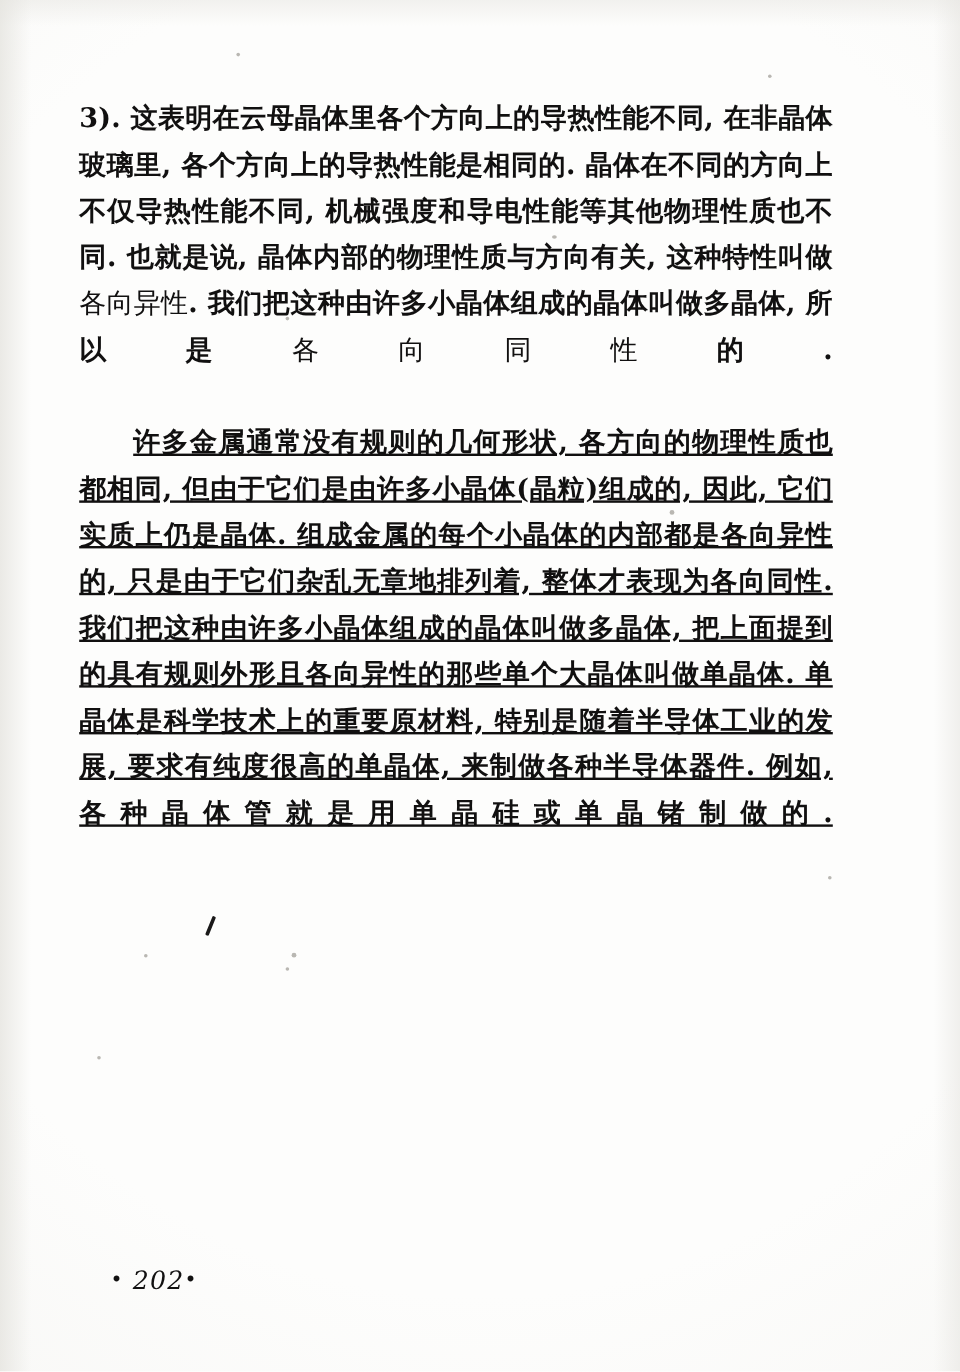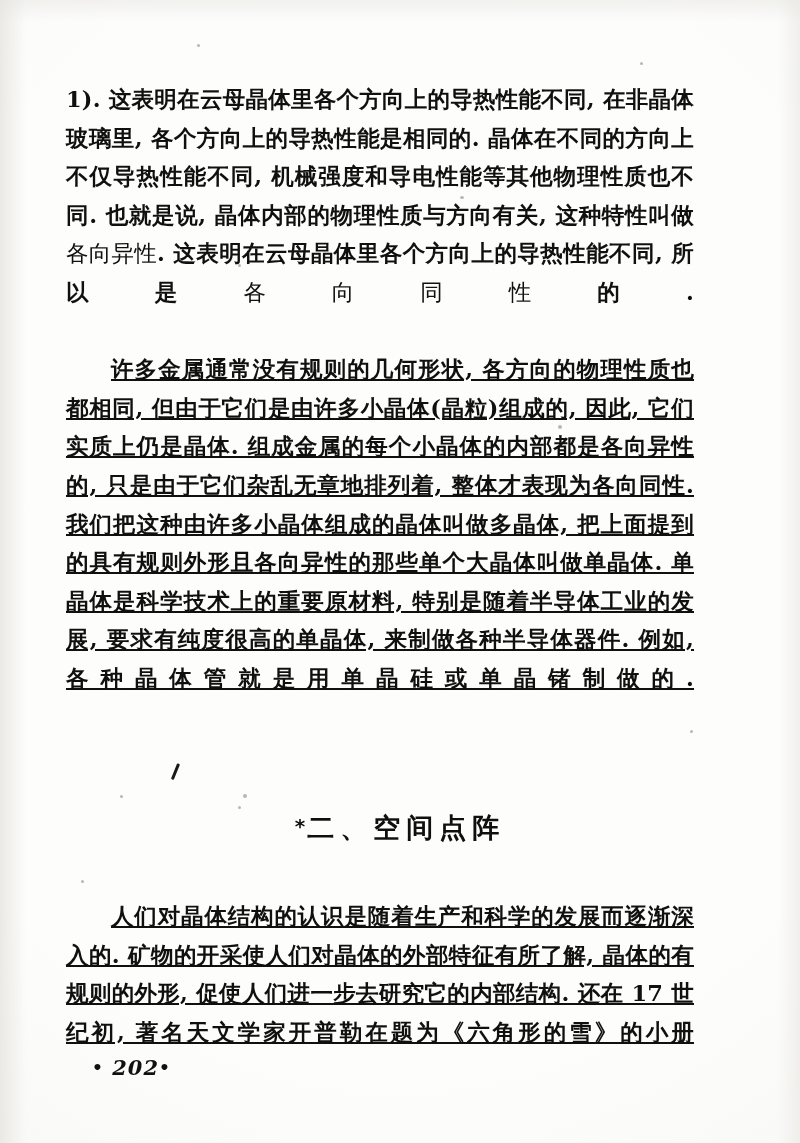--- a/index.html
+++ b/index.html
@@ -115,21 +115,21 @@
     width: 628px;
   }
 
   
   .page-number {
     position: absolute;
     left: 92px;
     top: 1055px;
     font-family: "DejaVu Serif", serif;
     font-style: italic;
-    font-weight: 700;
+    font-weight: 400;
     font-size: 21px;
     color: #121111;
     letter-spacing: 1px;
   }
   .page-number .dot {
     font-style: normal;
     font-size: 17px;
     vertical-align: 2px;
   }
 
@@ -168,30 +168,24 @@
   <div class="speck" style="left:238px;top:264px;width:3px;height:3px;"></div>
   <div class="speck" style="left:558px;top:425px;width:4px;height:4px;"></div>
   <div class="speck" style="left:243px;top:794px;width:4px;height:4px;"></div>
   <div class="speck" style="left:120px;top:795px;width:3px;height:3px;"></div>
   <div class="speck" style="left:238px;top:806px;width:3px;height:3px;"></div>
   <div class="speck" style="left:81px;top:880px;width:3px;height:3px;"></div>
   <div class="speck" style="left:690px;top:730px;width:3px;height:3px;"></div>
   <div class="slash-mark"></div>
 
   <div class="textblock">
-    <p class="para"><span>1). 这表明在云母晶体里各个方向上的导热性能不同, 在非晶体玻璃里, 各个方向上的导热性能是相同的. 晶体在不同的方向上不仅导热性能不同, 机械强度和导电性能等其他物理性质也不同. 也就是说, 晶体内部的物理性质与方向有关, 这种特性叫做</span><span class="em">各向异性</span><span>. 这表明在云母晶体里各个方向上的导热性能不同, 所以是</span><span class="em">各向同性</span><span>的.</span></p>
+    <p class="para"><span>3). 这表明在云母晶体里各个方向上的导热性能不同, 在非晶体玻璃里, 各个方向上的导热性能是相同的. 晶体在不同的方向上不仅导热性能不同, 机械强度和导电性能等其他物理性质也不同. 也就是说, 晶体内部的物理性质与方向有关, 这种特性叫做</span><span class="em">各向异性</span><span>. 我们把这种由许多小晶体组成的晶体叫做多晶体, 所以是</span><span class="em">各向同性</span><span>的.</span></p>
     <p class="para indent"><span>许多金属通常没有规则的几何形状, 各方向的物理性质也都相同, 但由于它们是由许多小晶体(晶粒)组成的, 因此, 它们实质上仍是晶体. 组成金属的每个小晶体的内部都是各向异性的, 只是由于它们杂乱无章地排列着, 整体才表现为各向同性. 我们把这种由许多小晶体组成的晶体叫做多晶体, 把上面提到的具有规则外形且各向异性的那些单个大晶体叫做单晶体. 单晶体是科学技术上的重要原材料, 特别是随着半导体工业的发展, 要求有纯度很高的单晶体, 来制做各种半导体器件. 例如, 各种晶体管就是用单晶硅或单晶锗制做的.</span></p>
   </div>
 
-  <div class="section-heading">
-    <span class="star">*</span><span>二、空间点阵</span>
-  </div>
 
-  <div class="textblock-2">
-    <p class="para indent"><span>人们对晶体结构的认识是随着生产和科学的发展而逐渐深入的. 矿物的开采使人们对晶体的外部特征有所了解, 晶体的有规则的外形, 促使人们进一步去研究它的内部结构. 还在 17 世纪初, 著名天文学家开普勒在题为《六角形的雪》的小册</span></p>
-  </div>
 
   <div class="page-number">
     <span class="dot">•</span>
     <span>202</span><span class="dot">•</span>
   </div>
 
 </div>
 
 </body></html>

